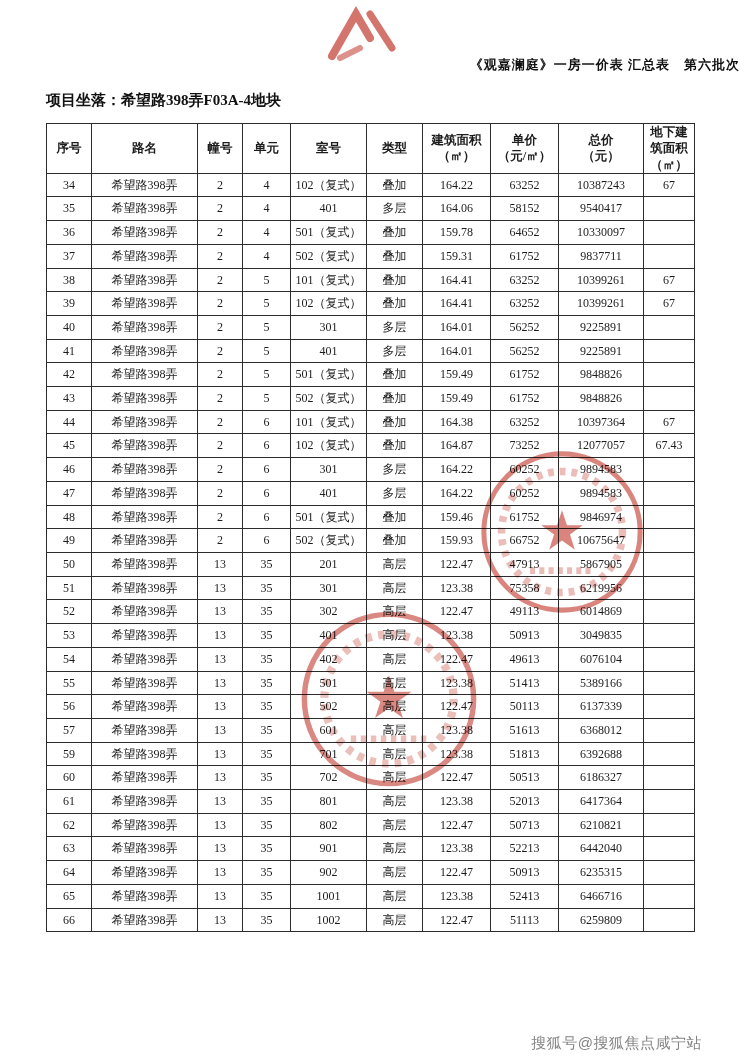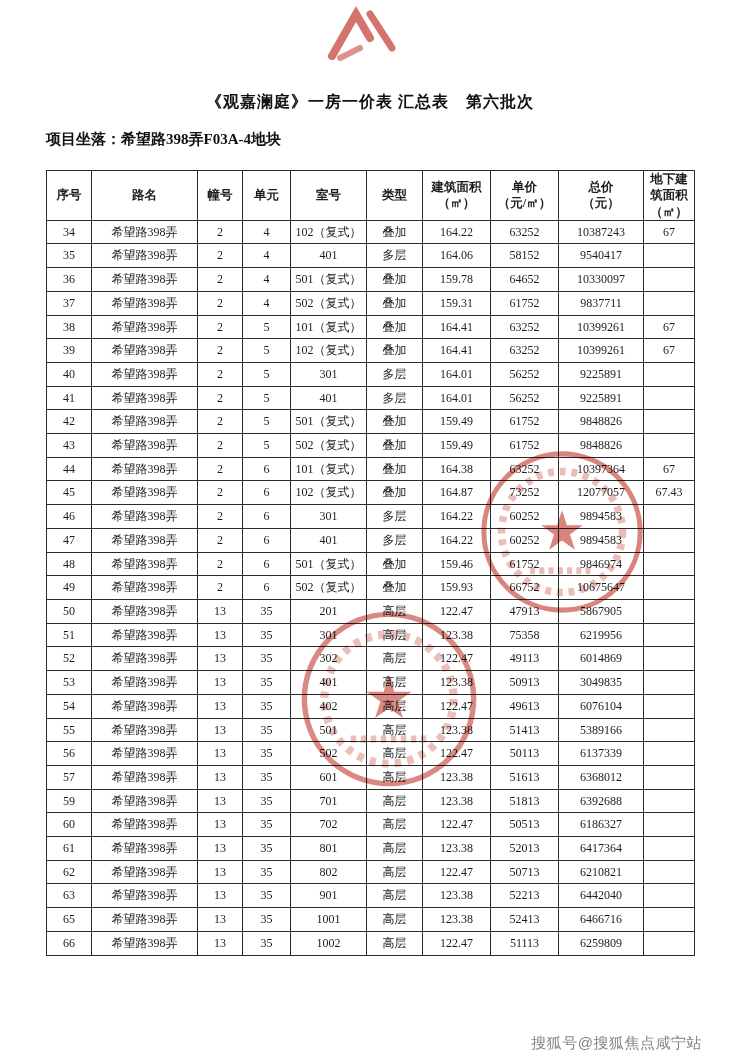--- a/index.html
+++ b/index.html
@@ -2,25 +2,25 @@
 <html><head>
 <meta charset="utf-8">
 <style>
   html,body{margin:0;padding:0;}
   body{
     width:740px;height:1057px;position:relative;overflow:hidden;
     background:#ffffff;color:#1c1c1c;
     font-family:"Liberation Serif","DejaVu Serif",serif;
   }
   .doc-title{
-    padding-top:92px;text-align:center;font-weight:bold;font-size:16px;
+    padding-top:56px;text-align:right;font-weight:bold;font-size:13px;
     letter-spacing:1px;color:#111;
   }
   .doc-subtitle{
-    margin:17px 0 21px 46px;font-weight:bold;font-size:15px;color:#111;
+    margin:17px 0 13px 46px;font-weight:bold;font-size:15px;color:#111;
   }
   table.price-table{
     border-collapse:collapse;table-layout:fixed;width:648px;margin-left:46px;
   }
   .price-table th,.price-table td{
     border:1px solid #2b2b2b;text-align:center;padding:0;overflow:hidden;
   }
   .price-table th{
     font-weight:bold;font-size:12.5px;white-space:pre-line;height:48px;line-height:1.3;
   }
@@ -420,20 +420,32 @@
         <td>13</td>
         <td>35</td>
         <td>901</td>
         <td>高层</td>
         <td>123.38</td>
         <td>52213</td>
         <td>6442040</td>
         <td></td>
       </tr>
       <tr>
+        <td>64</td>
+        <td>希望路398弄</td>
+        <td>13</td>
+        <td>35</td>
+        <td>902</td>
+        <td>高层</td>
+        <td>122.47</td>
+        <td>50913</td>
+        <td>6235315</td>
+        <td></td>
+      </tr>
+      <tr>
         <td>65</td>
         <td>希望路398弄</td>
         <td>13</td>
         <td>35</td>
         <td>1001</td>
         <td>高层</td>
         <td>123.38</td>
         <td>52413</td>
         <td>6466716</td>
         <td></td>

